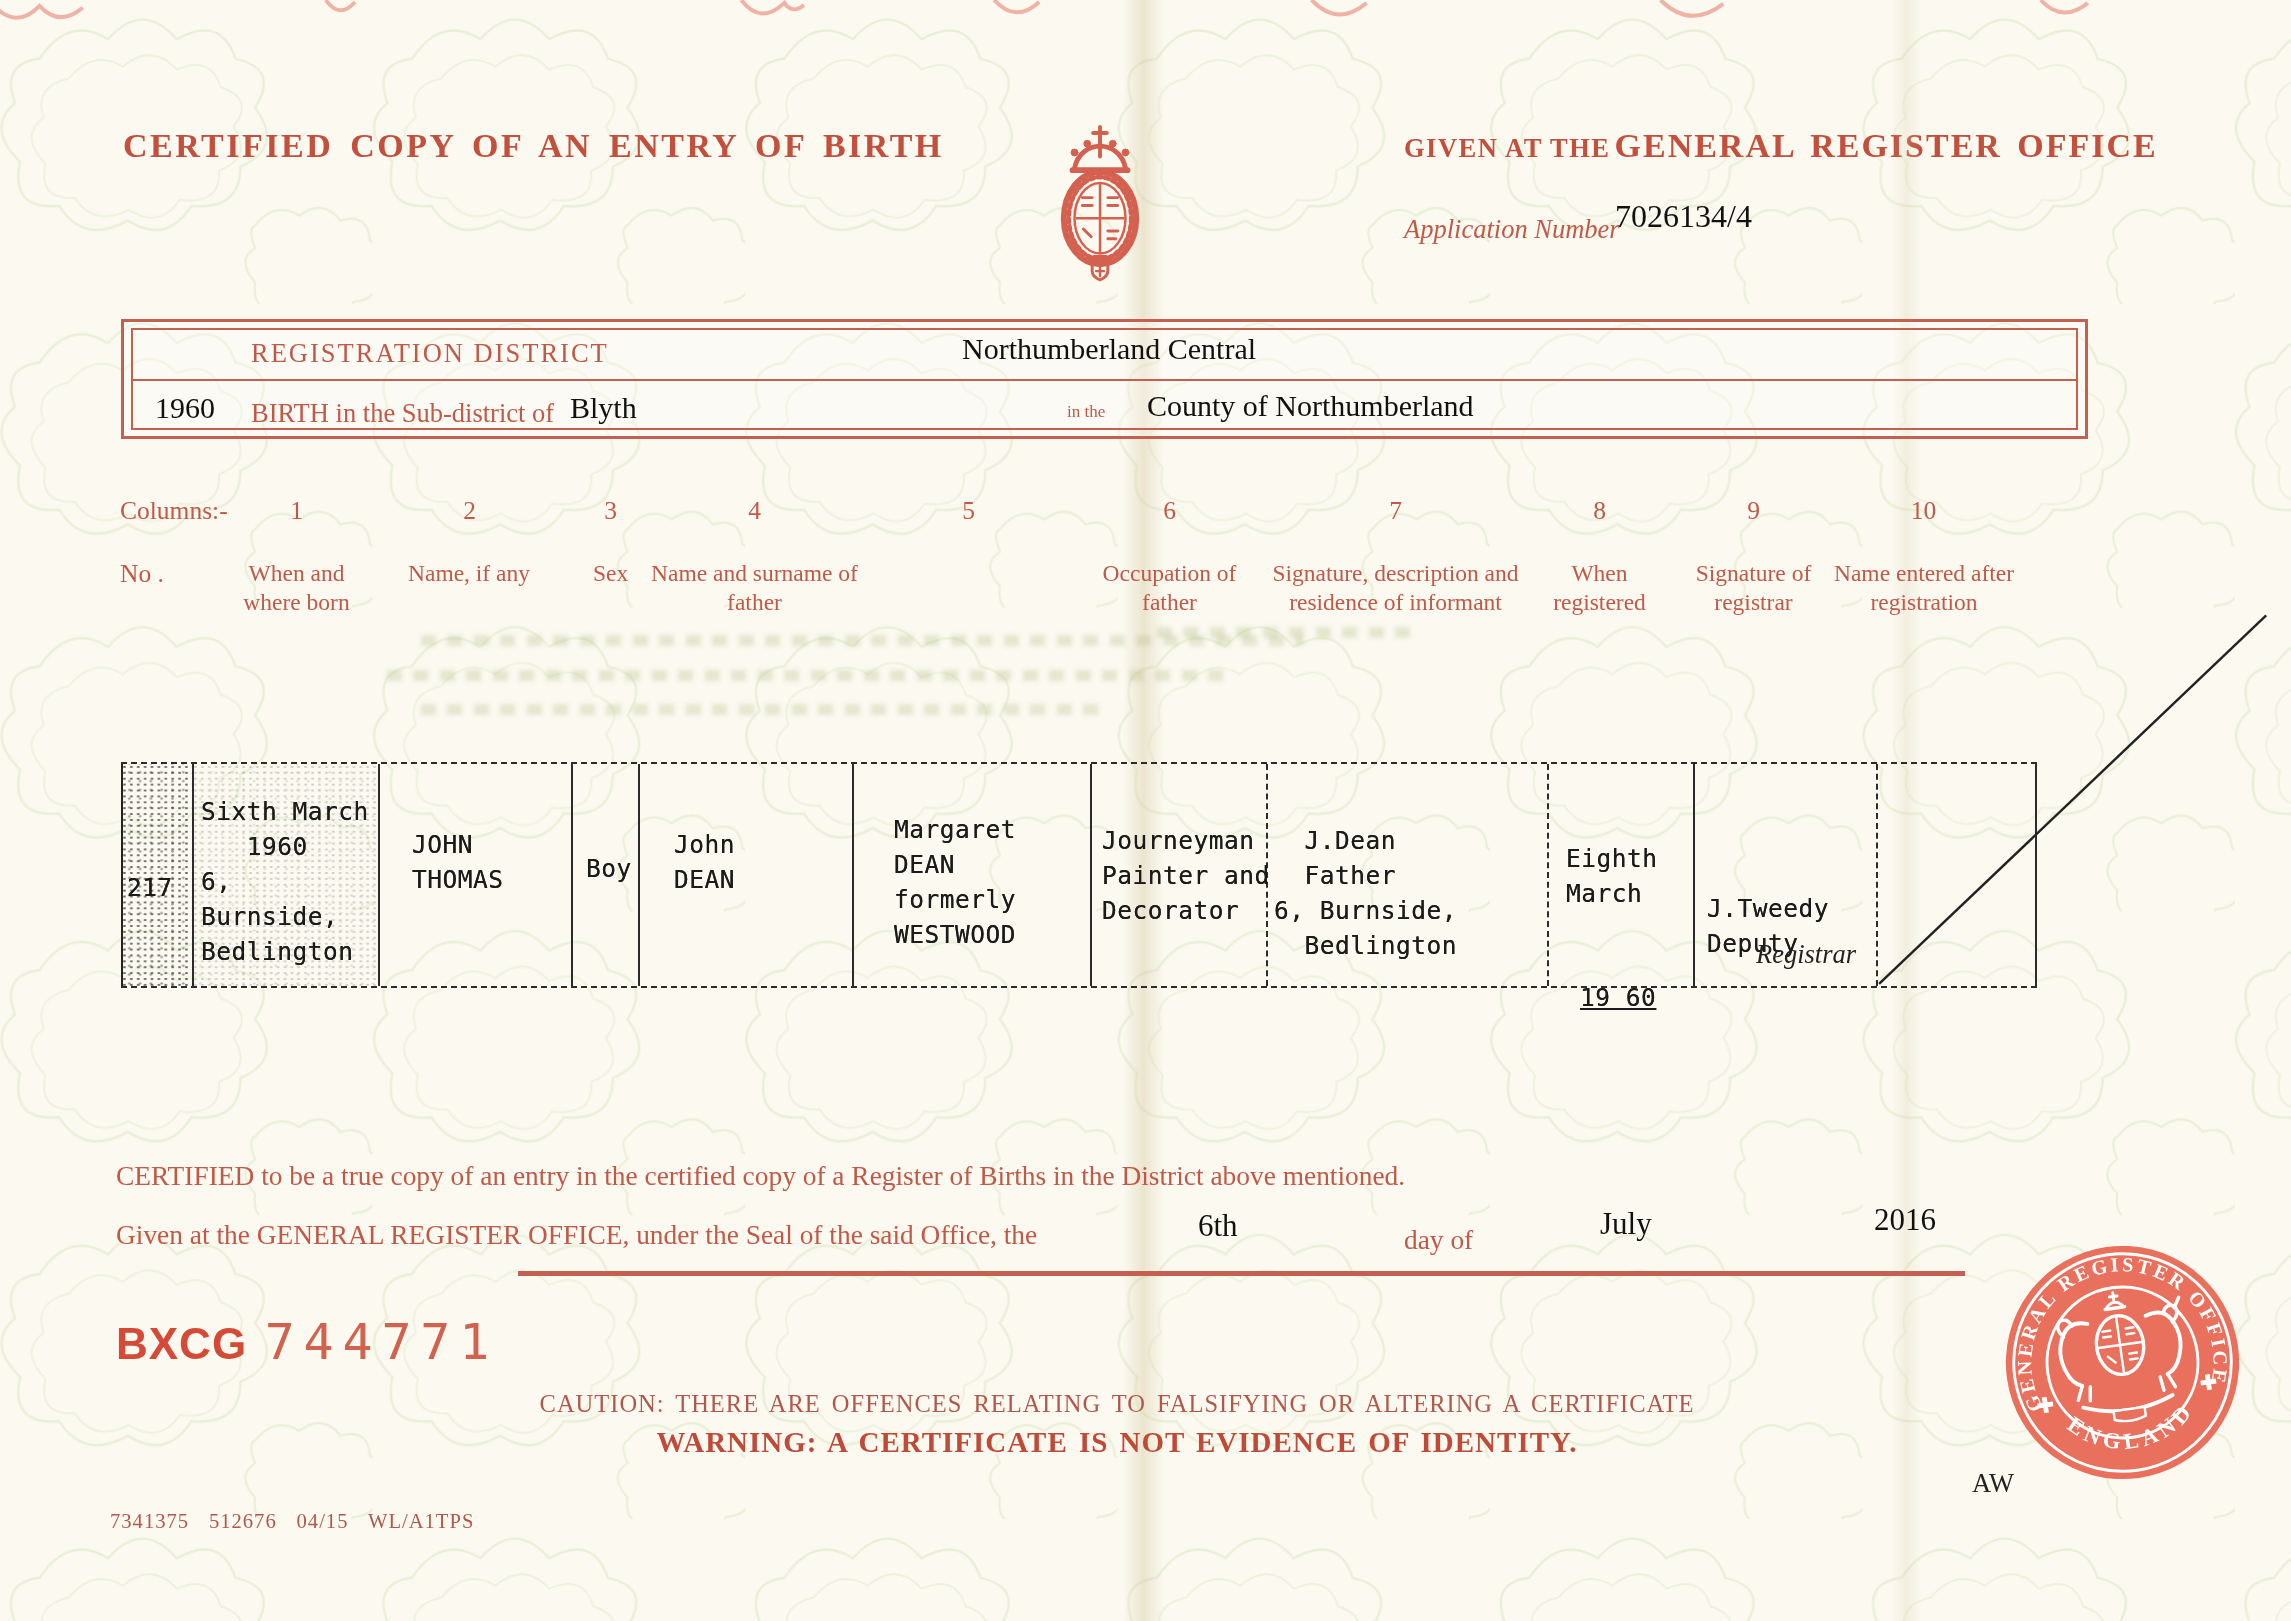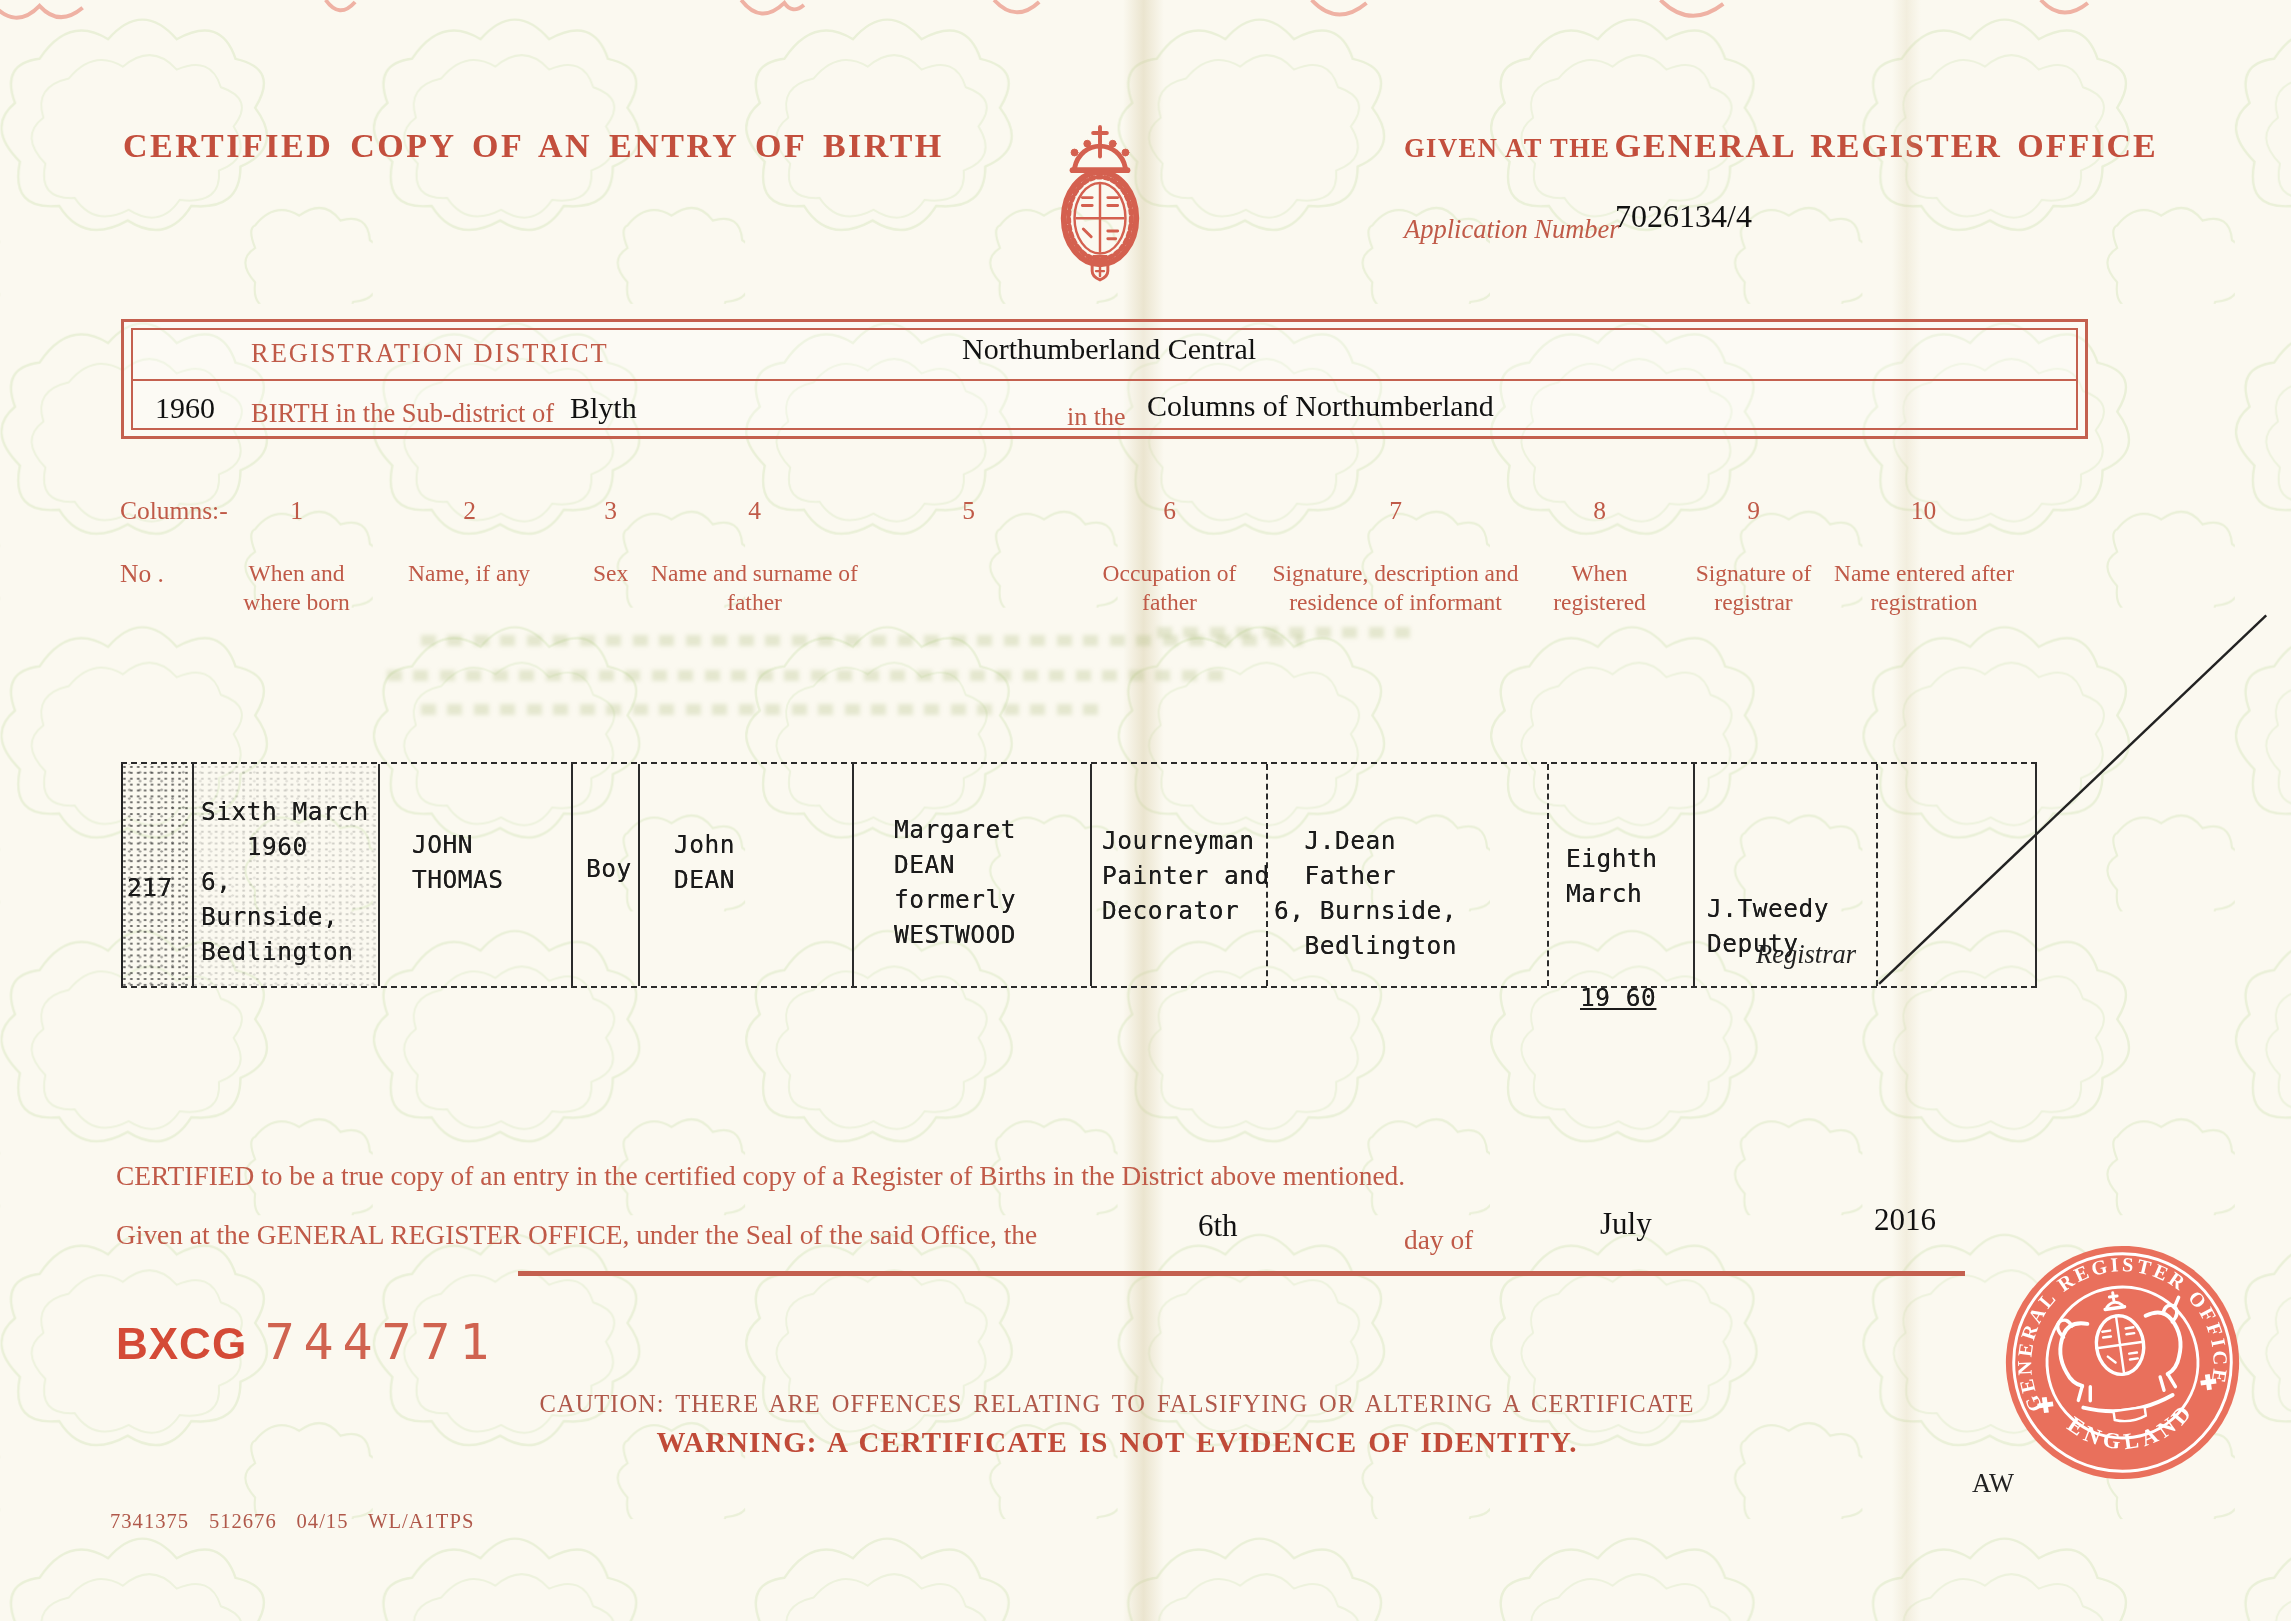--- a/index.html
+++ b/index.html
@@ -28,21 +28,21 @@
   .app-number{left:1615px; top:198px; font-size:32px; color:#111;}
   
   .regbox{left:121px; top:319px; width:1967px; height:120px; border:3.9px solid #c4604f; box-sizing:border-box; z-index:2; background:rgba(255,255,255,.25);}
   .regbox-inner{position:absolute; left:6.9px; right:6.9px; top:5.9px; bottom:5.9px; border:2px solid #c4604f;}
   .regbox-divider{position:absolute; left:6.9px; right:6.9px; top:57px; height:0; border-top:2px solid #c4604f;}
   .reg-label{position:absolute; left:127px; top:15.7px; font-size:26.5px; letter-spacing:2px; color:#c05a48;}
   .reg-district{position:absolute; left:838px; top:9.8px; font-size:30px; color:#111;}
   .reg-year{position:absolute; left:31px; top:69px; font-size:30px; color:#111;}
   .reg-birth{position:absolute; left:127px; top:76px; font-size:26.5px; color:#c05a48;}
   .reg-subdistrict{position:absolute; left:446px; top:69px; font-size:30px; color:#111;}
-  .reg-inthe{position:absolute; left:943px; top:80px; font-size:26px; color:#c05a48;}
+  .reg-inthe{position:absolute; left:943px; top:80px; font-size:17px; color:#c05a48;}
   .reg-county{position:absolute; left:1023px; top:67px; font-size:30px; color:#111;}
   
   .col-head{color:#c05a48; text-align:center; font-size:25.5px; z-index:2;}
   .col-title{color:#c05a48; text-align:center; font-size:23.5px; line-height:29px; z-index:2;}
   .columns-label{left:120px; top:496px; font-size:25.5px; color:#c05a48; z-index:2;}
   .no-label{left:120px; top:559px; font-size:25.5px; color:#c05a48; z-index:2;}
   
   .entry-table{left:121px; top:762px; width:1916px; height:226px;
     border-top:2.9px dashed #2b2b2b; border-bottom:2.9px dashed #2b2b2b; box-sizing:border-box; z-index:2;}
   .vline{position:absolute; top:0; bottom:0; width:0; border-left:2px solid #2b2b2b;}
@@ -140,21 +140,21 @@
 
   <div class="abs regbox">
     <div class="regbox-inner"></div>
     <div class="regbox-divider"></div>
     <div class="reg-label">REGISTRATION  DISTRICT</div>
     <div class="reg-district">Northumberland Central</div>
     <div class="reg-year">1960</div>
     <div class="reg-birth">BIRTH in the Sub-district of</div>
     <div class="reg-subdistrict">Blyth</div>
     <div class="reg-inthe">in the</div>
-    <div class="reg-county">Columns of Northumberland</div>
+    <div class="reg-county">County of Northumberland</div>
   </div>
 
   <div class="abs columns-label">Columns:-</div>
   <div class="abs no-label">No .</div>
 
   <div class="abs col-head" style="left:277px; top:496px; width:39px;">1</div>
   <div class="abs col-head" style="left:450px; top:496px; width:39px;">2</div>
   <div class="abs col-head" style="left:591px; top:496px; width:39px;">3</div>
   <div class="abs col-head" style="left:735px; top:496px; width:39px;">4</div>
   <div class="abs col-head" style="left:949px; top:496px; width:39px;">5</div>

